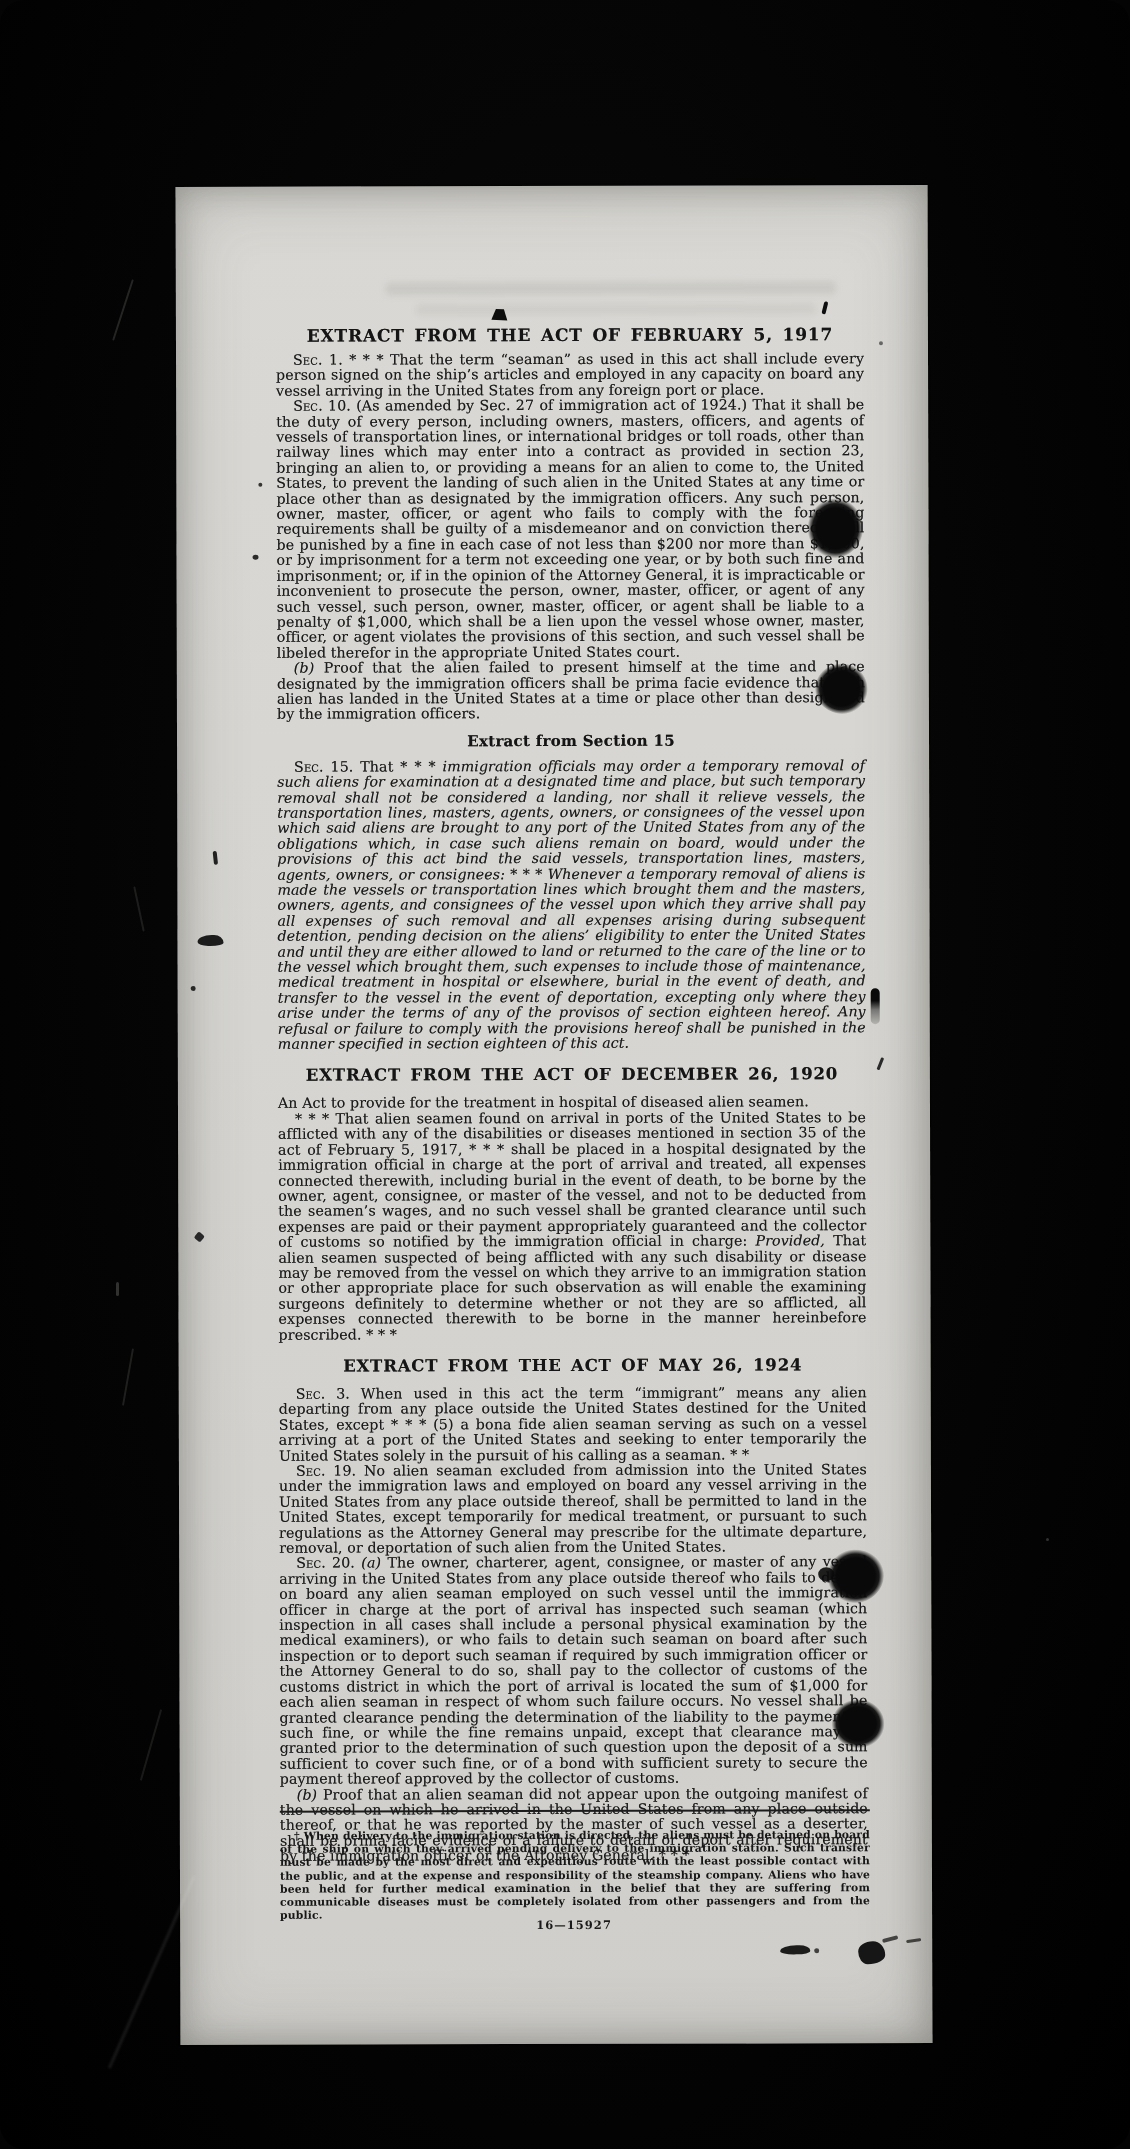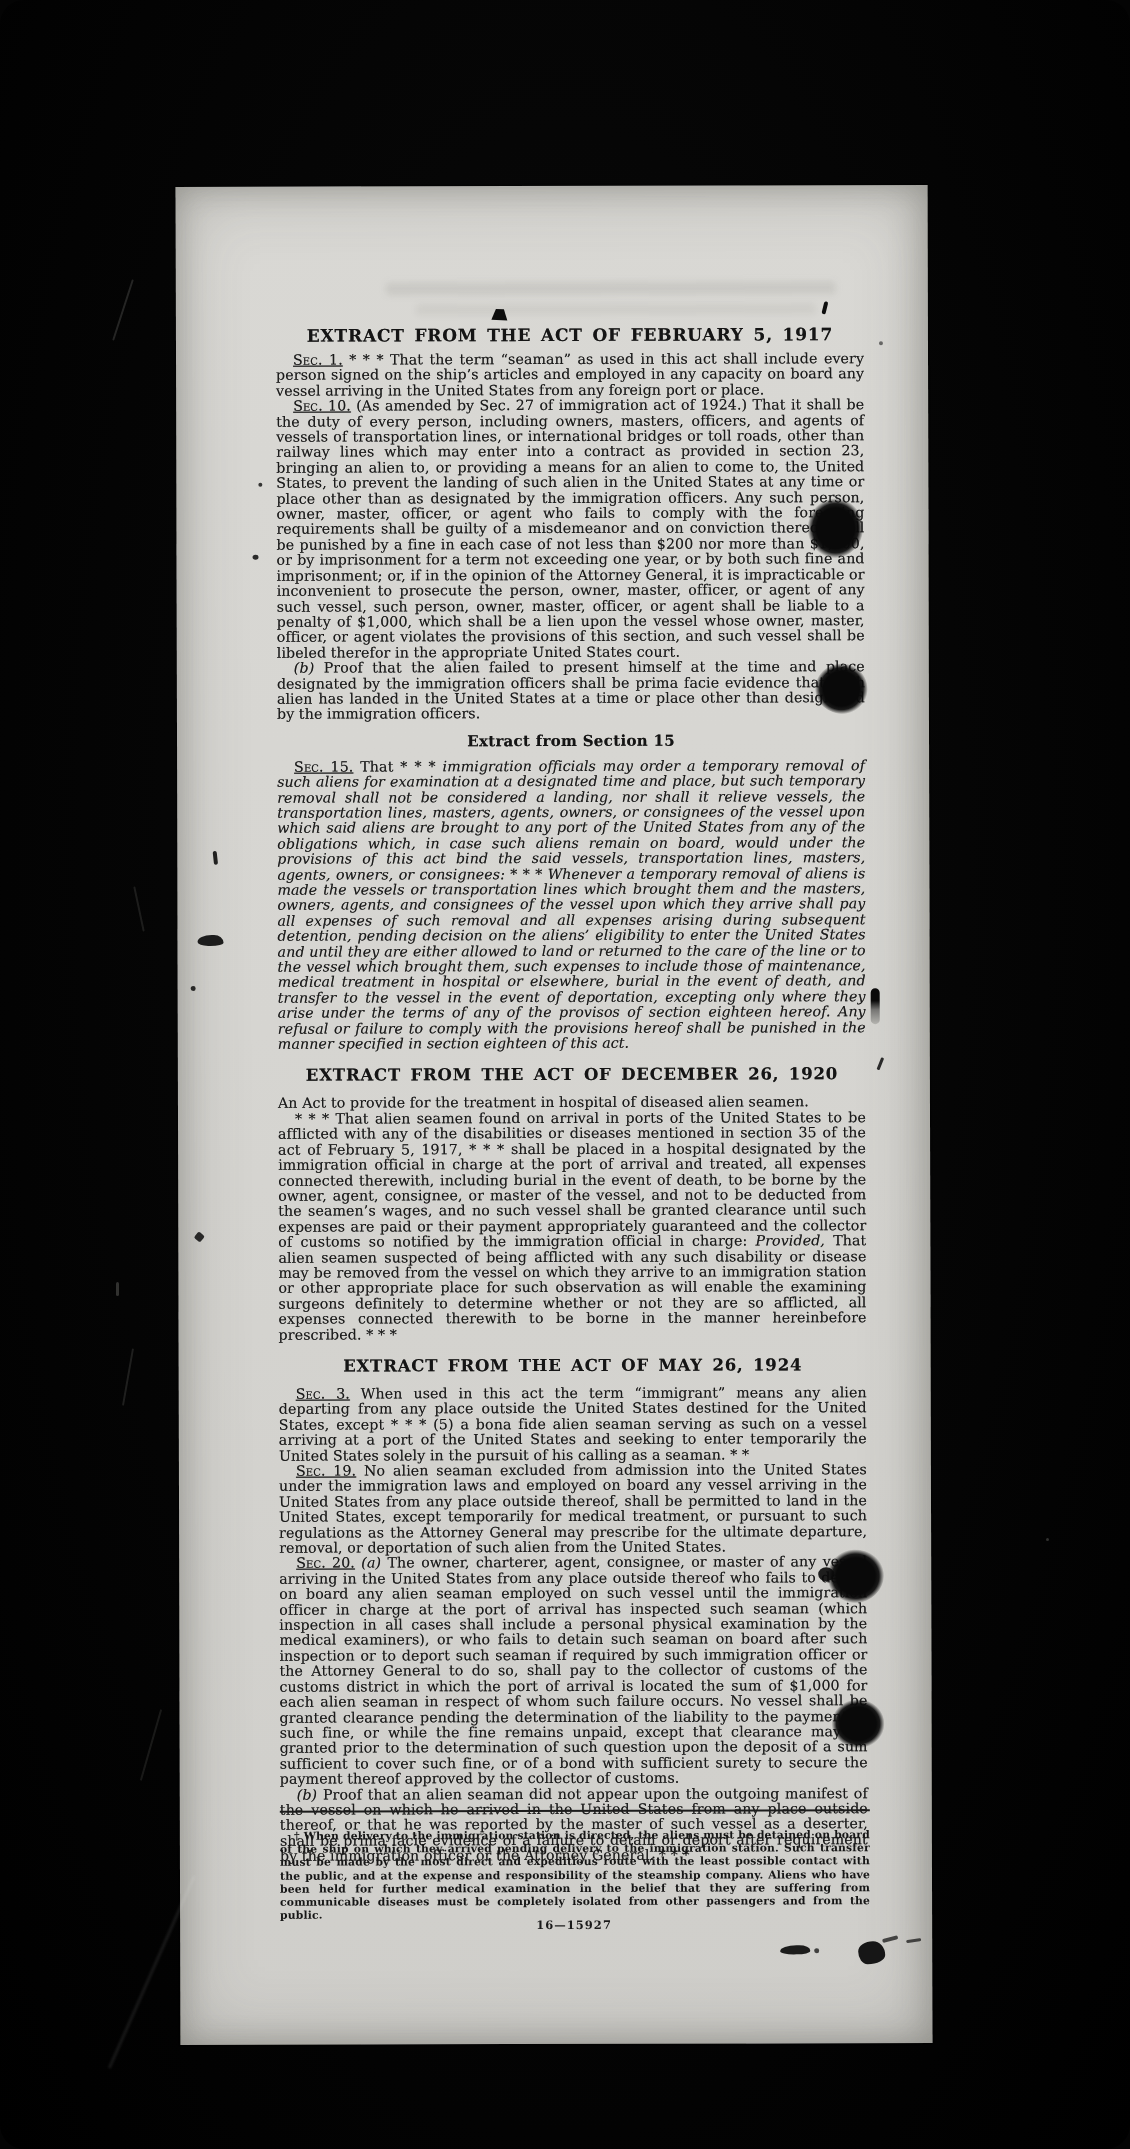--- a/index.html
+++ b/index.html
@@ -41,21 +41,21 @@
     text-align:justify;
     letter-spacing:.1px;
     text-shadow:0 0 .4px rgba(10,10,10,.55);
   }
   h1,h2{margin:0;text-align:center;color:#151515;}
   .act-head{font-size:17px;line-height:19px;font-weight:700;letter-spacing:.8px;word-spacing:3px;margin-bottom:7px;}
   .act-head.mid{margin-top:14px;margin-bottom:11px;font-size:16.5px;}
   .sub-head{font-size:15px;line-height:17px;font-weight:700;letter-spacing:.3px;margin-top:11px;margin-bottom:9px;}
   p.par{margin:0;text-indent:17px;}
   p.par.noindent{text-indent:0;}
-  .sc{font-variant:small-caps;text-decoration:underline;}
+  .sc{font-variant:small-caps;}
   .it{font-style:italic;}
 
   
   .footnote-wrap{position:absolute;left:100px;top:1624px;width:590px;color:#161616;}
   .fn-rule{height:2px;background:#1c1c1c;margin-bottom:17px;}
   .fn-text{
     font-size:10.8px;line-height:13.2px;font-weight:700;
     text-align:justify;text-indent:14px;letter-spacing:.15px;
   }
   .imprint{

